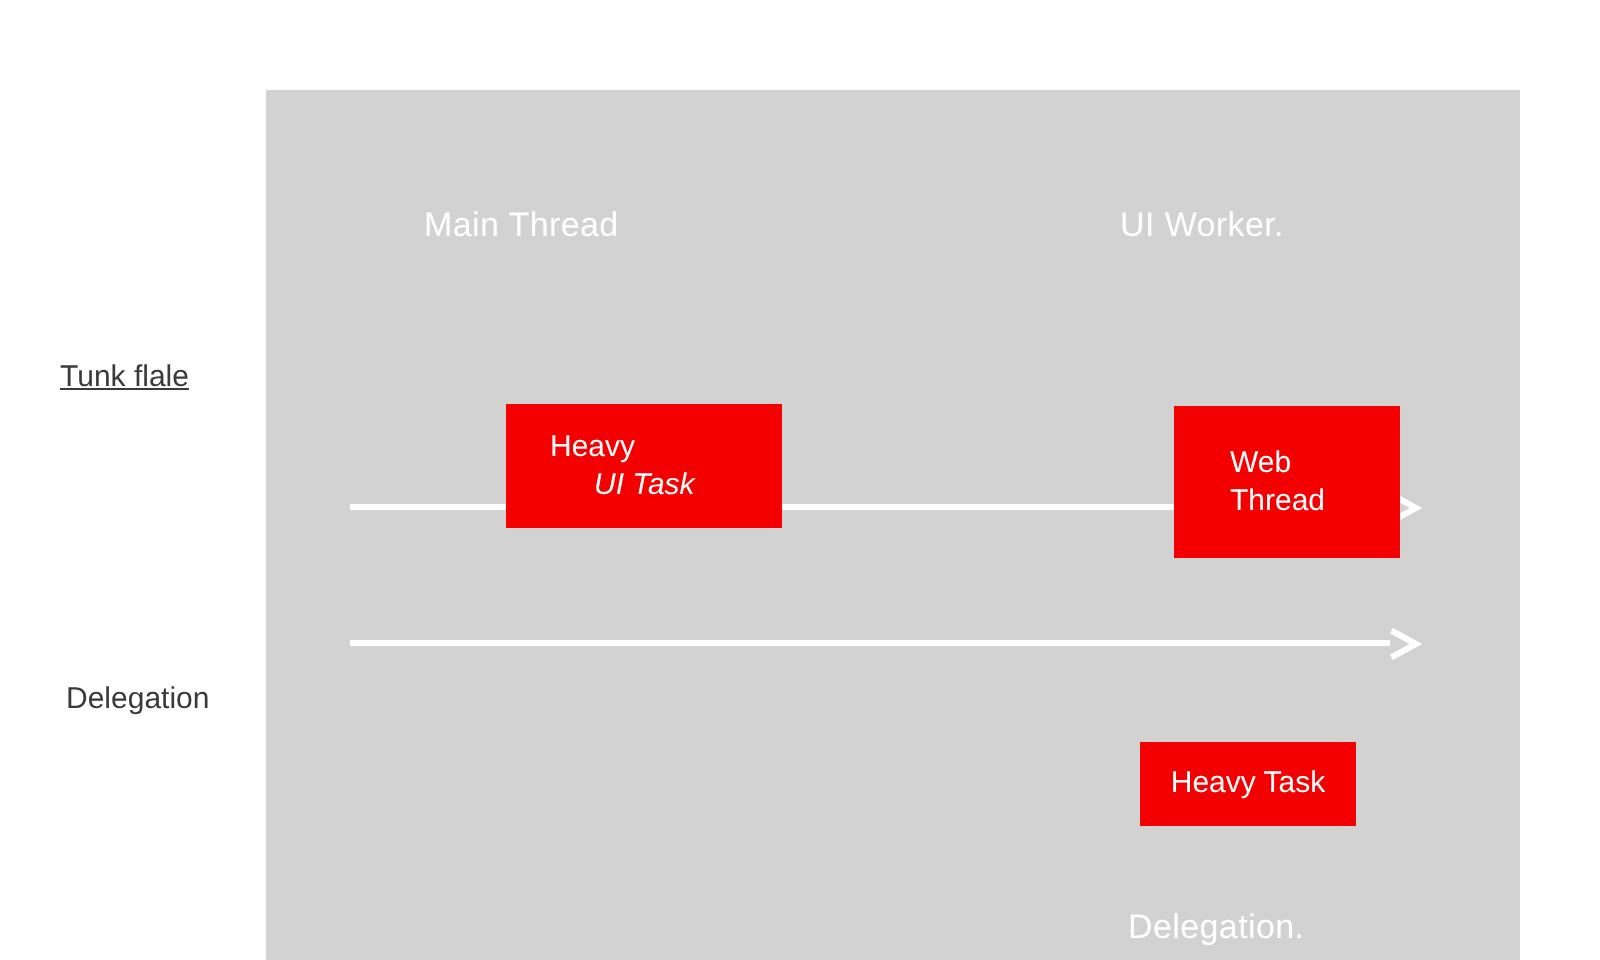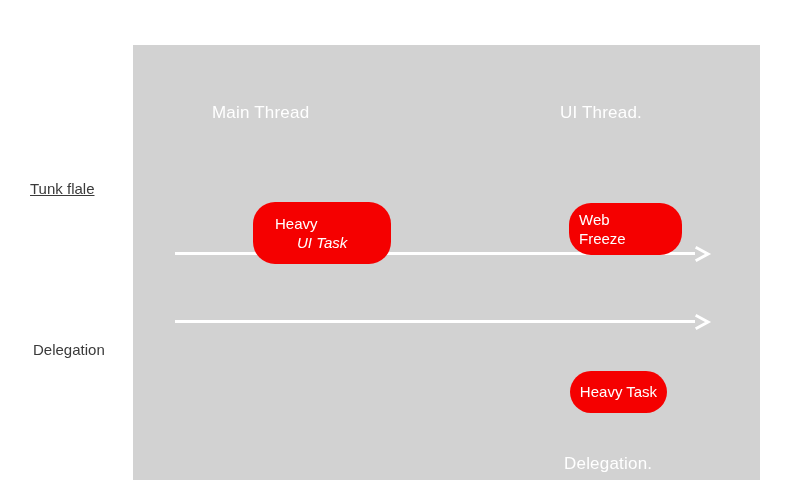--- a/index.html
+++ b/index.html
@@ -75,55 +75,54 @@
   .task-block {
     position: absolute;
     background: #f50000;
     box-sizing: border-box;
     display: flex;
     flex-direction: column;
     justify-content: center;
     color: #ffffff;
     font-size: 15px;
     line-height: 1.28;
-    border-radius: 22px;
   }
   #task-heavy-ui {
     left: 120px; top: 157px; width: 138px; height: 62px;
     padding-left: 22px;
     align-items: flex-start;
   }
   #task-heavy-ui .line-2 { padding-left: 22px; font-style: italic; }
 
   #task-web-worker {
-    left: 436px; top: 158px; width: 113px; height: 52px;
-    padding-left: 10px;
+    left: 454px; top: 158px; width: 113px; height: 76px;
+    padding-left: 28px;
     align-items: flex-start;
   }
 
   #task-heavy-task {
-    left: 437px; top: 326px; width: 97px; height: 42px;
+    left: 437px; top: 326px; width: 108px; height: 42px;
     align-items: center;
     justify-content: center;
   }
 
   .task-line { white-space: nowrap; }
 </style>
 </head>
 <body>
 
 <div class="row-label" id="row-label-thread">Tunk flale</div>
 
 <div class="row-label" id="row-label-instance">Delegation</div>
 
 <div id="diagram-panel">
 
   <div class="panel-caption" id="caption-main-thread">Main Thread</div>
 
-  <div class="panel-caption" id="caption-ui-freeze">UI Thread.</div>
+  <div class="panel-caption" id="caption-ui-freeze">UI Worker.</div>
 
   <div class="panel-caption" id="caption-delegation">Delegation.</div>
 
   <div class="timeline" id="timeline-main"></div>
   <div class="timeline-arrow" id="timeline-arrow-main">
     <svg width="26" height="26" viewBox="0 0 26 26">
       <path d="M 6 7 L 17 13 L 6 19" fill="none" stroke="#ffffff" stroke-width="3" stroke-linecap="square" stroke-linejoin="miter"></path>
     </svg>
   </div>
 
@@ -134,20 +133,20 @@
     </svg>
   </div>
 
   <div class="task-block" id="task-heavy-ui">
     <span class="task-line line-1">Heavy</span>
     <span class="task-line line-2">UI Task</span>
   </div>
 
   <div class="task-block" id="task-web-worker">
     <span class="task-line line-1">Web</span>
-    <span class="task-line line-2">Freeze</span>
+    <span class="task-line line-2">Thread</span>
   </div>
 
   <div class="task-block" id="task-heavy-task">
     <span class="task-line line-1">Heavy Task</span>
   </div>
 
 </div>
 
 </body></html>

